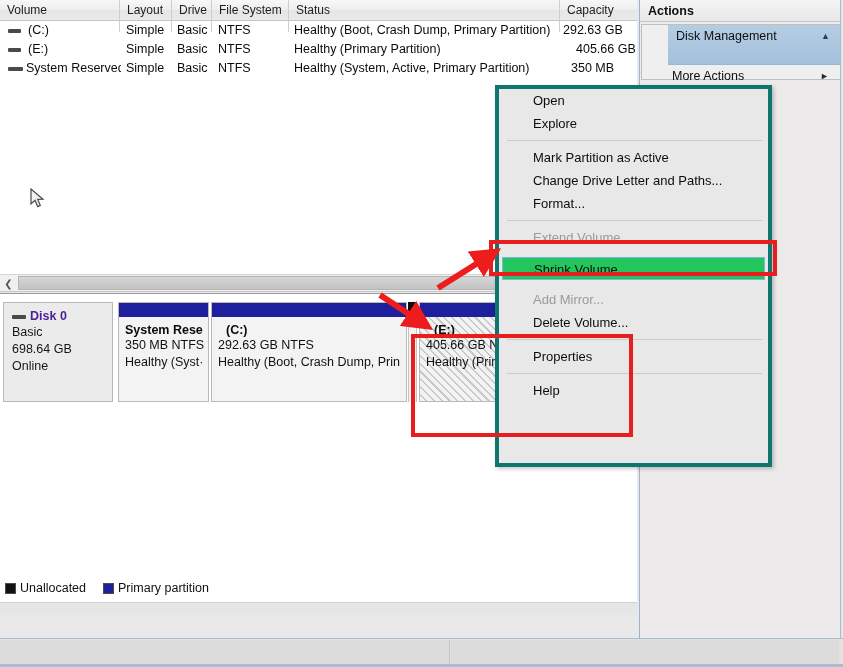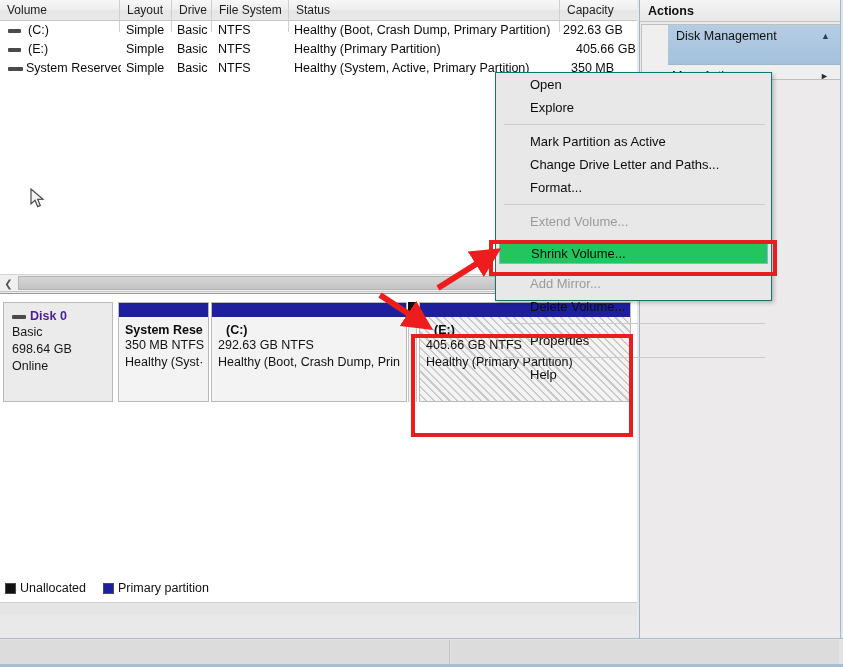--- a/index.html
+++ b/index.html
@@ -150,22 +150,22 @@
     position: absolute; right: 11px; top: 0; height: 22px; line-height: 22px;
     font-size: 9px; color: #2a2a2a;
   }
   .act-spacer {
     position: absolute; left: 1px; top: 81px; width: 200px; height: 556px;
     background: #eceaea;
   }
 
   
   .ctx-menu {
-    position: absolute; left: 495px; top: 72px; width: 277px; height: 229px;
-    background: #e8e8e8; border: 1px solid #0f766e;
+    position: absolute; left: 495px; top: 85px; width: 277px; height: 382px;
+    background: #e8e8e8; border: 4px solid #0f766e;
     box-shadow: 2px 2px 4px rgba(0,0,0,0.22);
   }
   .ctx-item {
     position: relative; height: 23px; line-height: 23px;
     padding-left: 34px; font-size: 13px; color: #0d0d0d; white-space: nowrap;
   }
   .ctx-item.disabled { color: #9a9a9a; }
   .ctx-item.hl {
     background: #22c55e; border-top: 1px solid #7fb6de; border-bottom: 1px solid #7fb6de;
     margin: 8px 3px; border-left: 1px solid #7fb6de; border-right: 1px solid #7fb6de;

